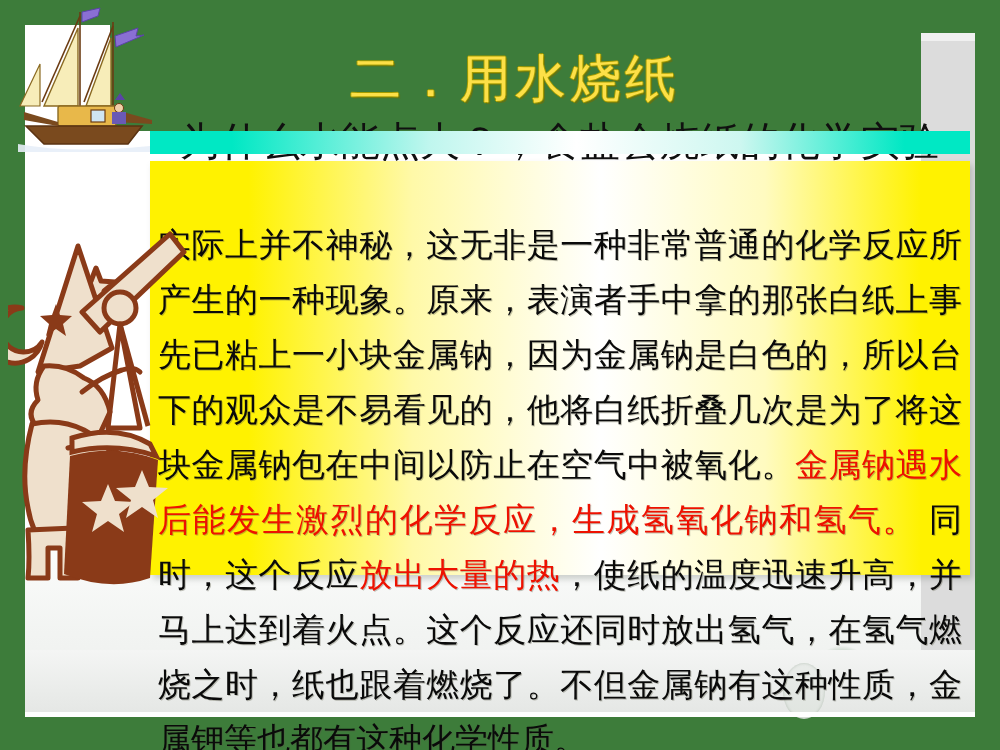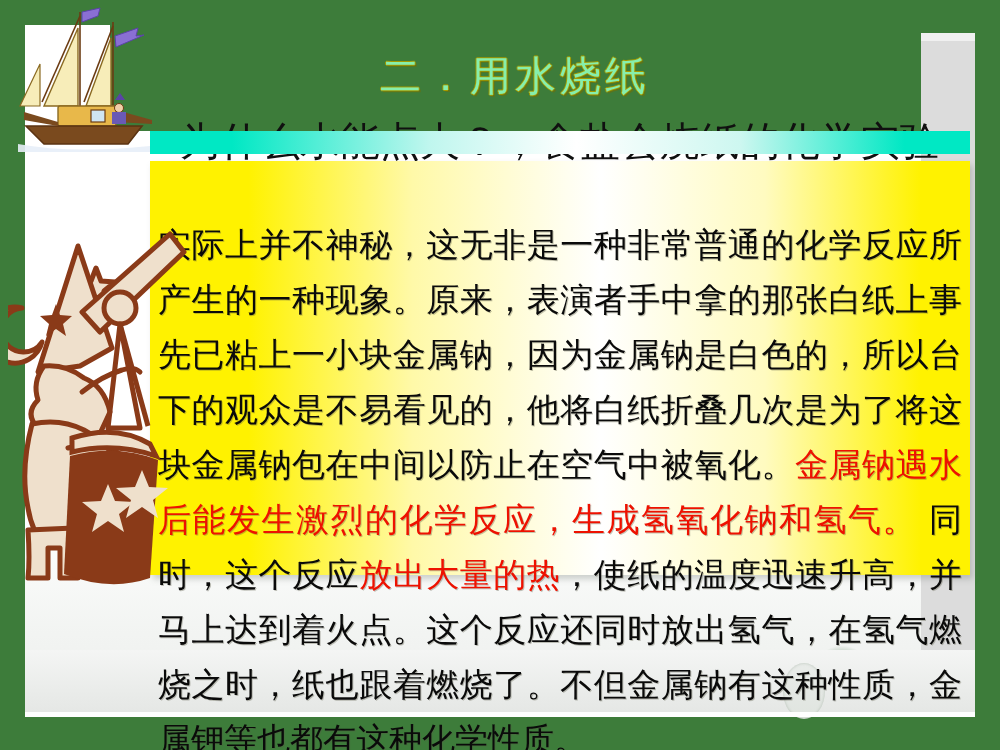--- a/index.html
+++ b/index.html
@@ -87,26 +87,26 @@
     width: 865px;
     height: 8px;
     background: #f0f0f0;
   }
   .title-text {
     position: absolute;
     left: 120px;
     top: 48px;
     width: 790px;
     text-align: center;
-    font-family: Liberation Mono, monospace;
-    font-size: 41px;
+    font-family: Liberation Sans, sans-serif;
+    font-size: 51px;
     line-height: 62px;
     letter-spacing: 4px;
     font-weight: normal;
-    color: #86efac;
+    color: #fde047;
     text-shadow:
       -1px 0 #a39b00, 1px 0 #a39b00, 0 -1px #a39b00, 0 1px #a39b00,
       2px 2px 0 rgba(120,110,0,.55);
     white-space: nowrap;
   }
 
   
   .hidden-heading {
     position: absolute;
     left: 150px;

